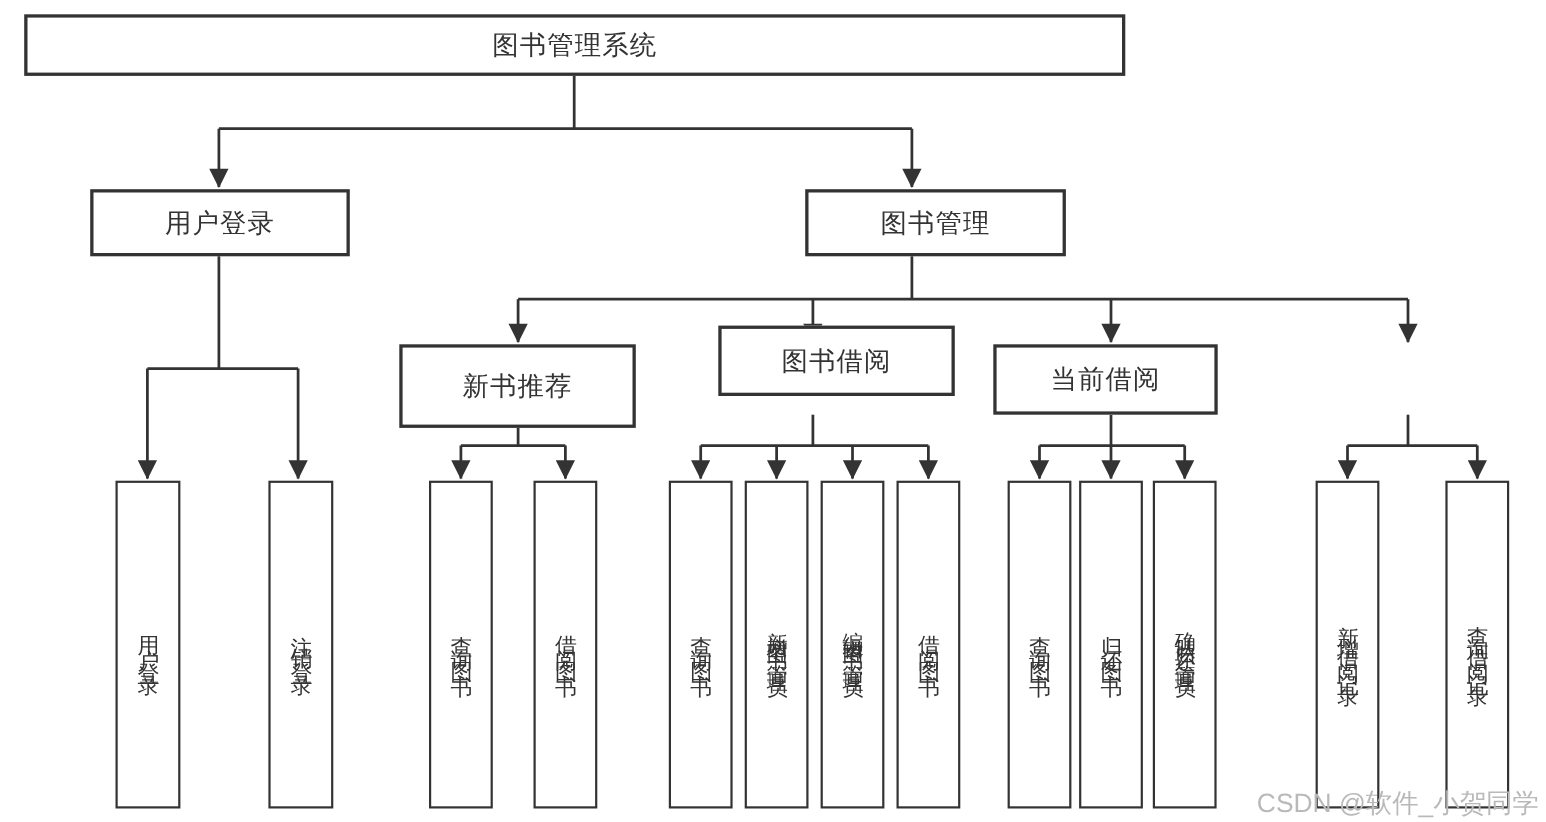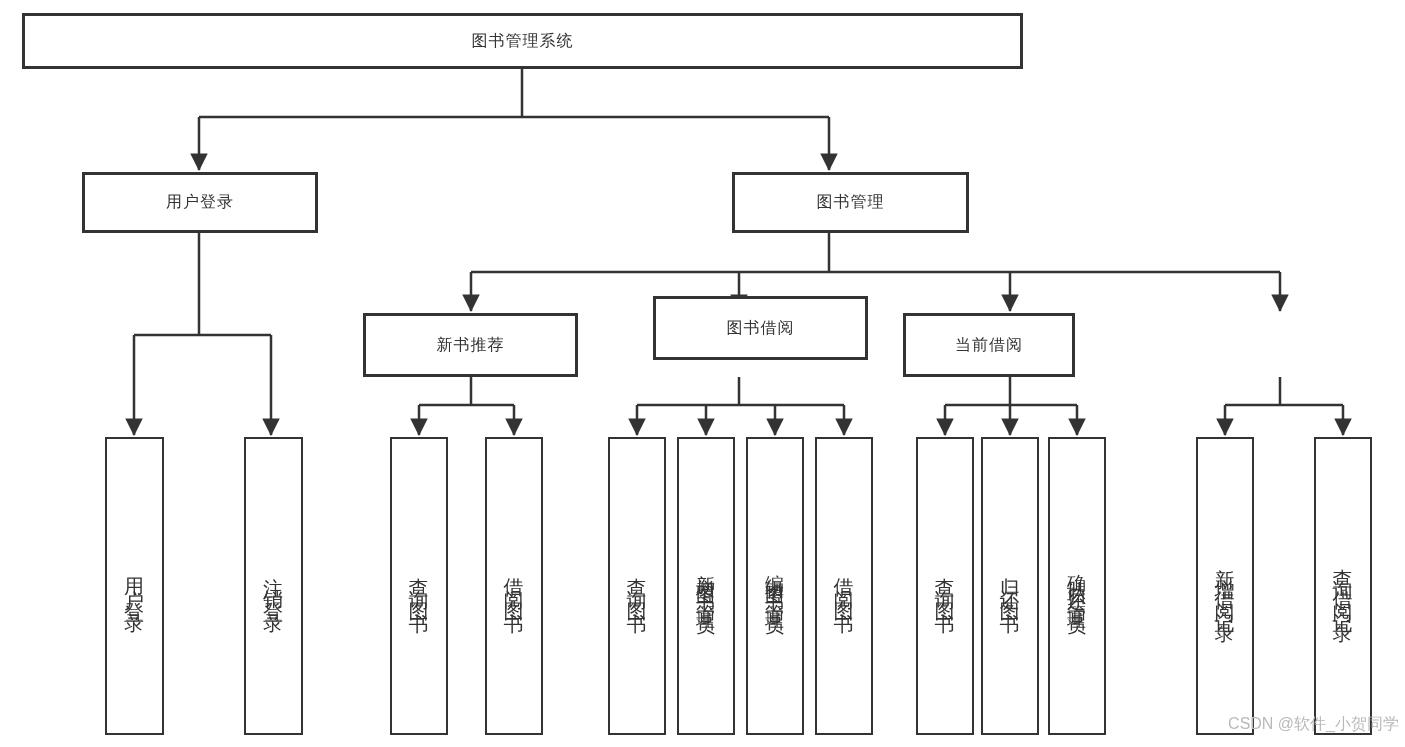--- a/index.html
+++ b/index.html
@@ -21,38 +21,38 @@
     position: absolute;
     box-sizing: border-box;
     background: #ffffff;
     border: 3px solid #333333;
     color: #333333;
     display: flex;
     align-items: center;
     justify-content: center;
     z-index: 1;
   }
-  .hlabel { font-size: 16px; letter-spacing: 1px; white-space: nowrap; }
+  .hlabel { font-size: 24px; letter-spacing: 1px; white-space: nowrap; }
   .leaf { border-width: 2.5px; }
   .leaf .vlabel {
     writing-mode: vertical-rl;
     text-orientation: mixed;
     font-size: 20px;
     letter-spacing: 12px;
     line-height: 1;
     white-space: nowrap;
   }
   .leaf.mid .vlabel { letter-spacing: 11px; }
   .leaf.long .vlabel { font-size: 19px; letter-spacing: 6px; }
   #watermark {
     position: absolute;
     right: 6px;
     top: 714px;
     z-index: 3;
-    font-size: 16px;
+    font-size: 24px;
     color: #b9b9b9;
     white-space: nowrap;
   }
 </style>
 </head>
 <body>
 
 <div id="stage">
 
   <svg id="wires" viewBox="0 0 1405 747" xmlns="http://www.w3.org/2000/svg">
@@ -123,27 +123,27 @@
     <span class="hlabel">图书管理系统</span>
   </div>
 
   <div class="box" style="left:82px; top:172px; width:236px; height:61px;">
     <span class="hlabel">用户登录</span>
   </div>
   <div class="box" style="left:710px; top:172px; width:237px; height:61px;margin-left:22px;">
     <span class="hlabel">图书管理</span>
   </div>
 
-  <div class="box" style="left:363px; top:313px; width:215px; height:64px;">
+  <div class="box" style="left:363px; top:313px; width:215px; height:76px;">
     <span class="hlabel">新书推荐</span>
   </div>
   <div class="box" style="left:632px; top:296px; width:215px; height:64px;margin-left:21px;">
     <span class="hlabel">图书借阅</span>
   </div>
-  <div class="box" style="left:903px; top:313px; width:172px; height:64px;">
+  <div class="box" style="left:903px; top:313px; width:204px; height:64px;">
     <span class="hlabel">当前借阅</span>
   </div>
 
   <div class="box leaf" style="left:105px; top:437px; width:59px; height:298px;">
     <span class="vlabel">用户登录</span>
   </div>
   <div class="box leaf" style="left:244px; top:437px; width:59px; height:298px;">
     <span class="vlabel">注销登录</span>
   </div>
 

